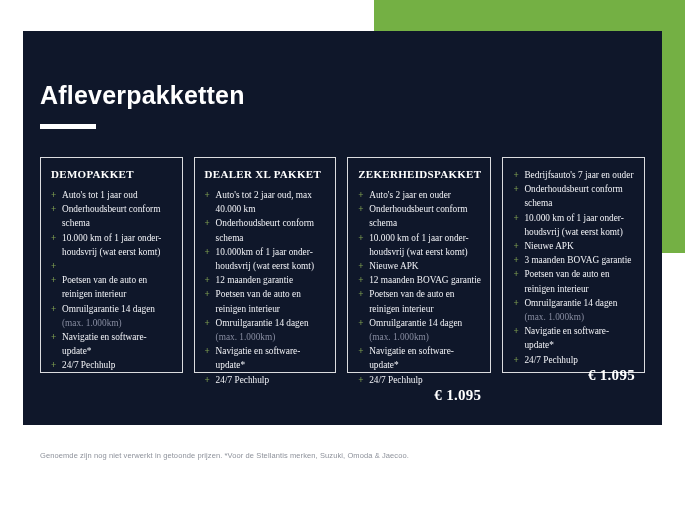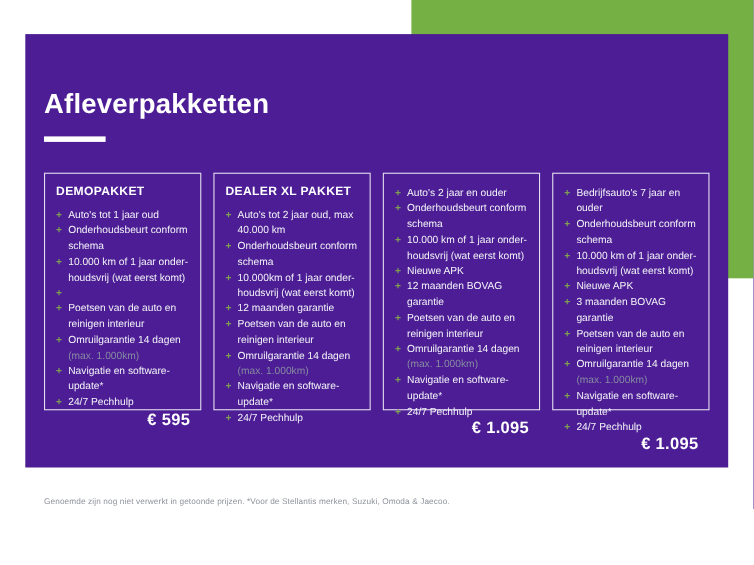--- a/index.html
+++ b/index.html
@@ -13,21 +13,21 @@
   .green-accent {
     position: absolute;
     left: 374px; top: 0;
     width: 311px; height: 253px;
     background: #74b044;
   }
   .content-panel {
     position: absolute;
     left: 23px; top: 31px;
     width: 639px; height: 394px;
-    background: #4c1d95;
+    background: #0f172a;
   }
   .page-title {
     position: absolute;
     left: 17px; top: 50px;
     color: #ffffff;
     font-size: 25px;
     font-weight: 700;
     letter-spacing: 0.2px;
   }
   .title-underline {
@@ -43,20 +43,21 @@
     display: flex;
     gap: 11px;
   }
   .package-card {
     flex: 1 1 0;
     border: 1px solid rgba(255,255,255,0.85);
     padding: 10px 9px 11px 10px;
     display: flex;
     flex-direction: column;
     height: 216px;
+    font-family: Liberation Serif, serif;
   }
   .package-title {
     color: #ffffff;
     font-size: 11px;
     font-weight: 700;
     letter-spacing: 0.3px;
     margin-bottom: 8px;
     white-space: nowrap;
   }
   .feature-list {
@@ -155,21 +156,20 @@
   </li>
 
   <li class="feature-item">
     <span class="plus-icon">+</span>
     <span class="feature-body">
       <span>24/7 Pechhulp</span>
       
     </span>
   </li>
 </ul>
-    <div class="package-price">€ 595</div>
   </div>
 
   <div class="package-card">
     <div class="package-title">DEALER XL PAKKET</div>
     <ul class="feature-list">
   <li class="feature-item">
     <span class="plus-icon">+</span>
     <span class="feature-body">
       <span>Auto's tot 2 jaar oud, max 40.000 km</span>
       
@@ -228,20 +228,21 @@
     <span class="plus-icon">+</span>
     <span class="feature-body">
       <span>24/7 Pechhulp</span>
       
     </span>
   </li>
 </ul>
   </div>
 
   <div class="package-card">
+    <div class="package-title">ZEKERHEIDSPAKKET</div>
     <ul class="feature-list">
   <li class="feature-item">
     <span class="plus-icon">+</span>
     <span class="feature-body">
       <span>Auto's 2 jaar en ouder</span>
       
     </span>
   </li>
 
   <li class="feature-item">

